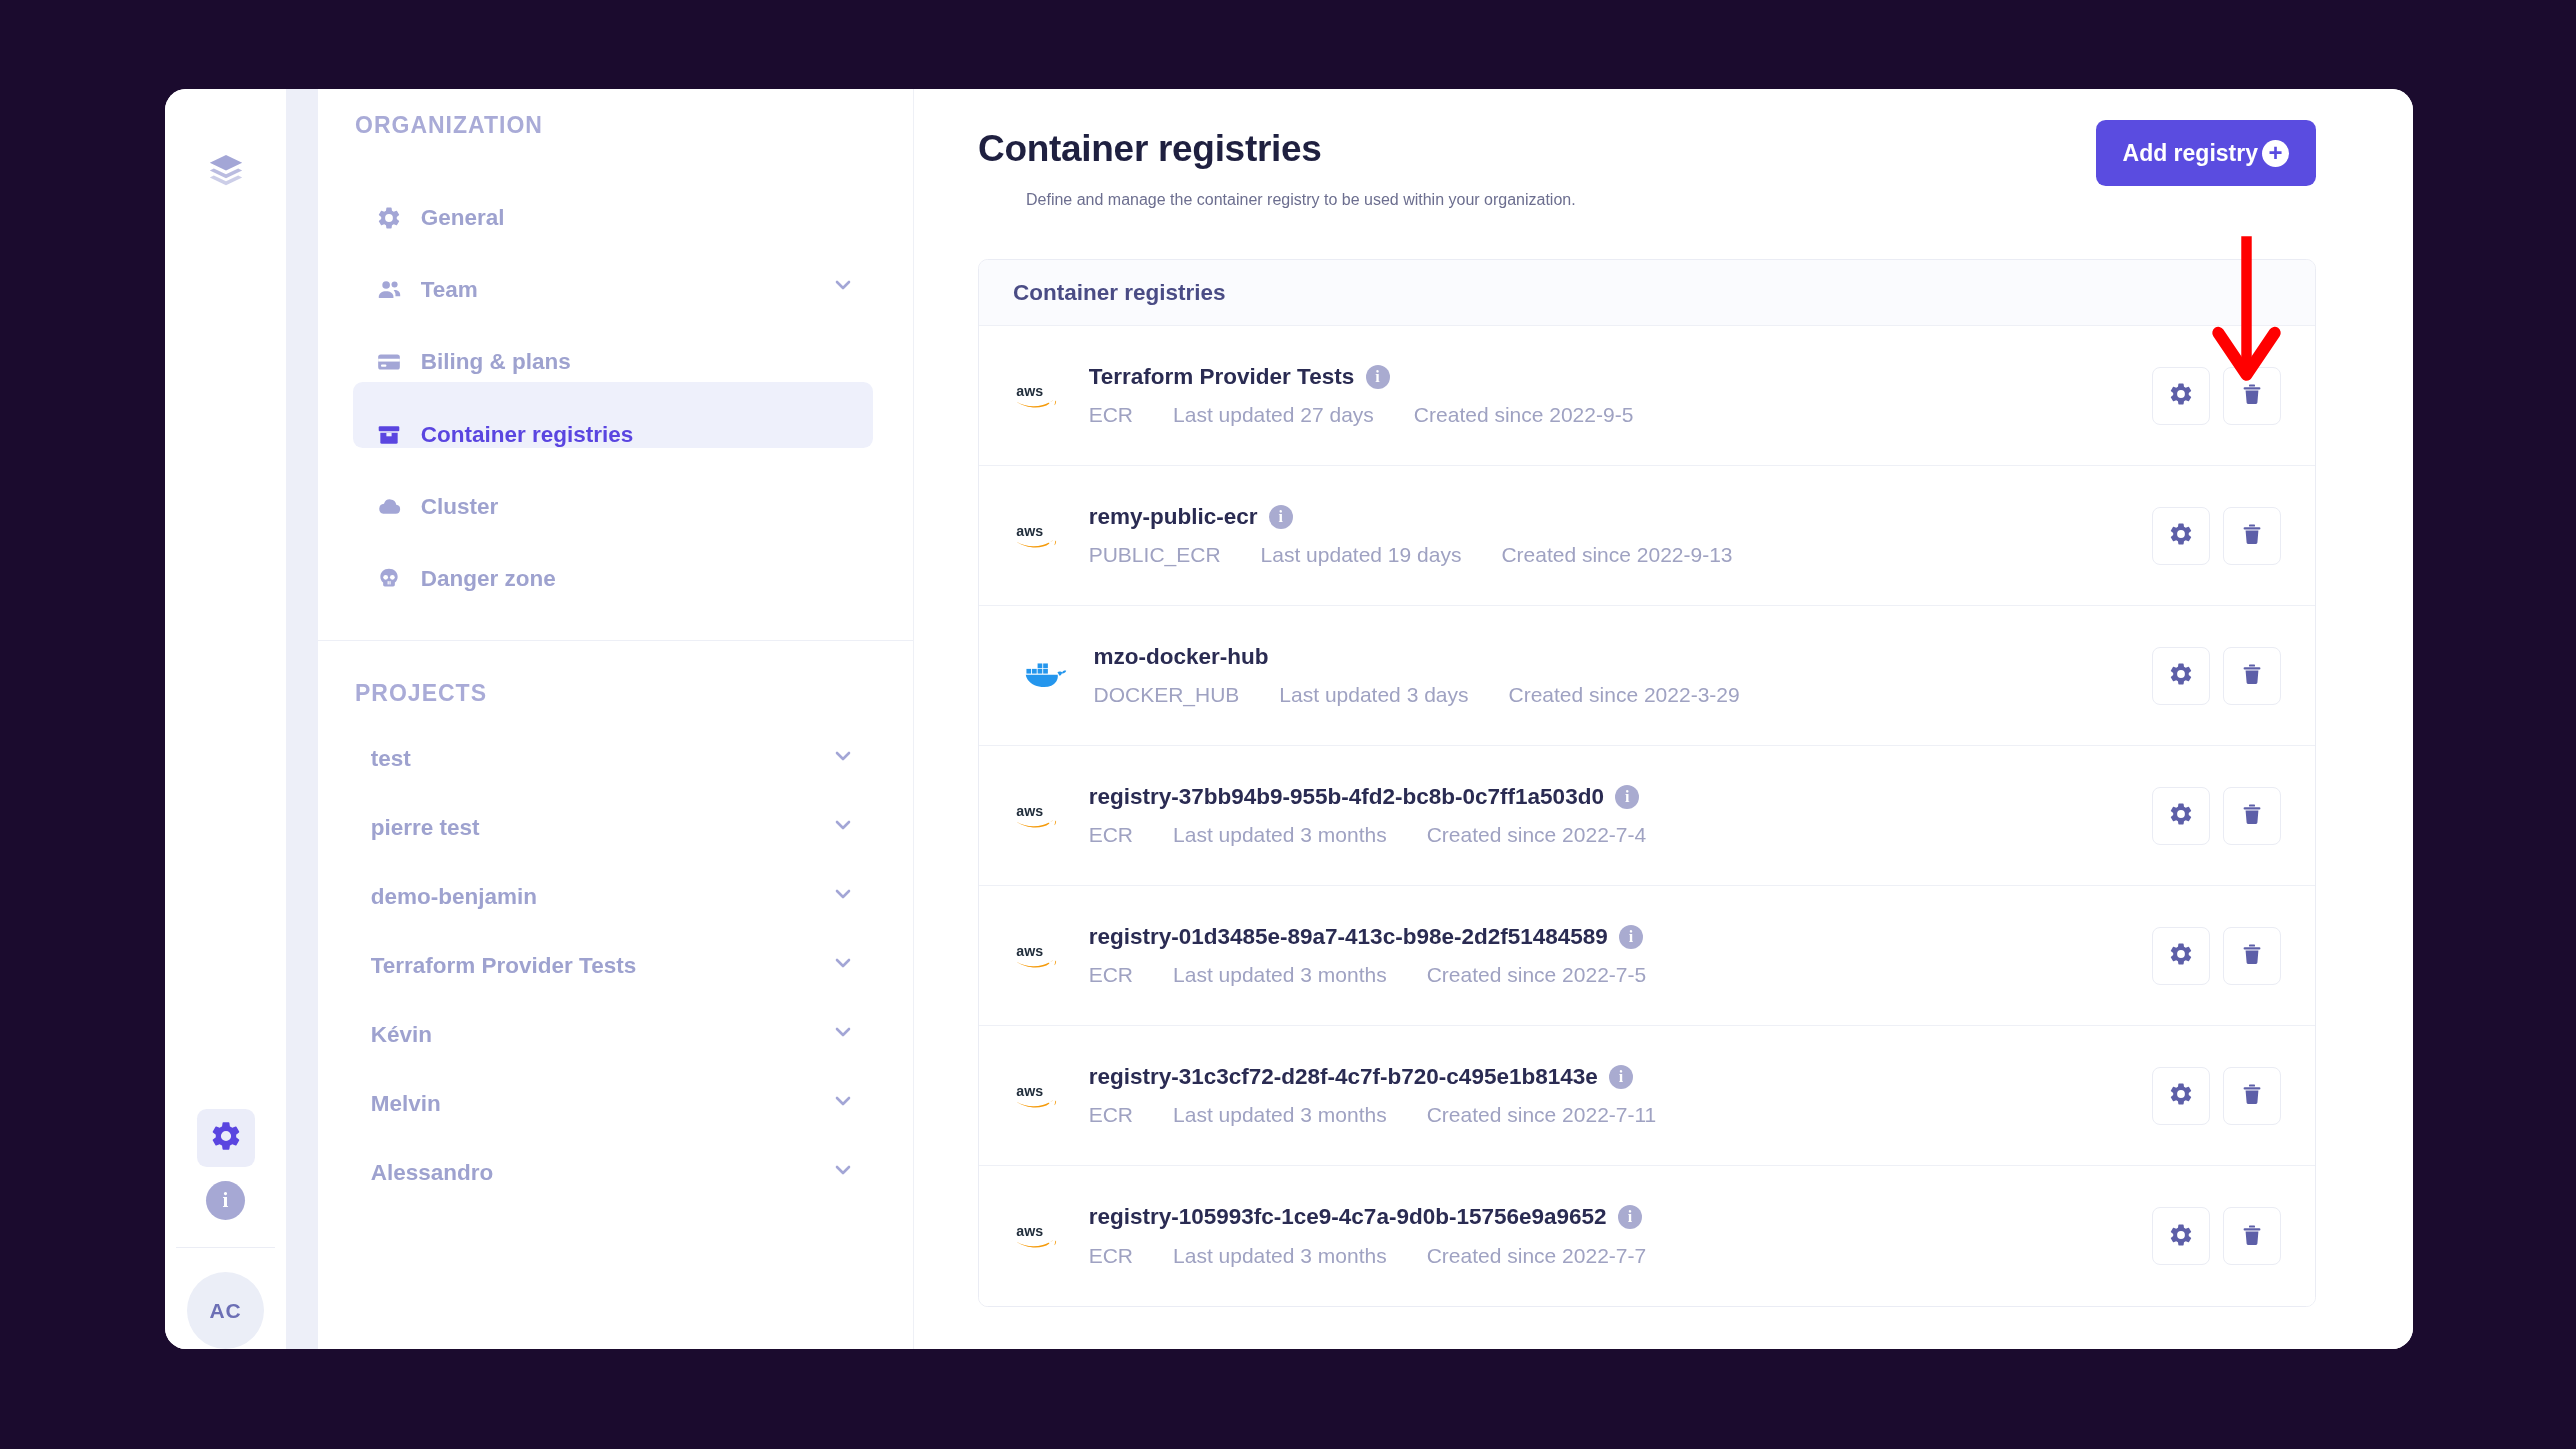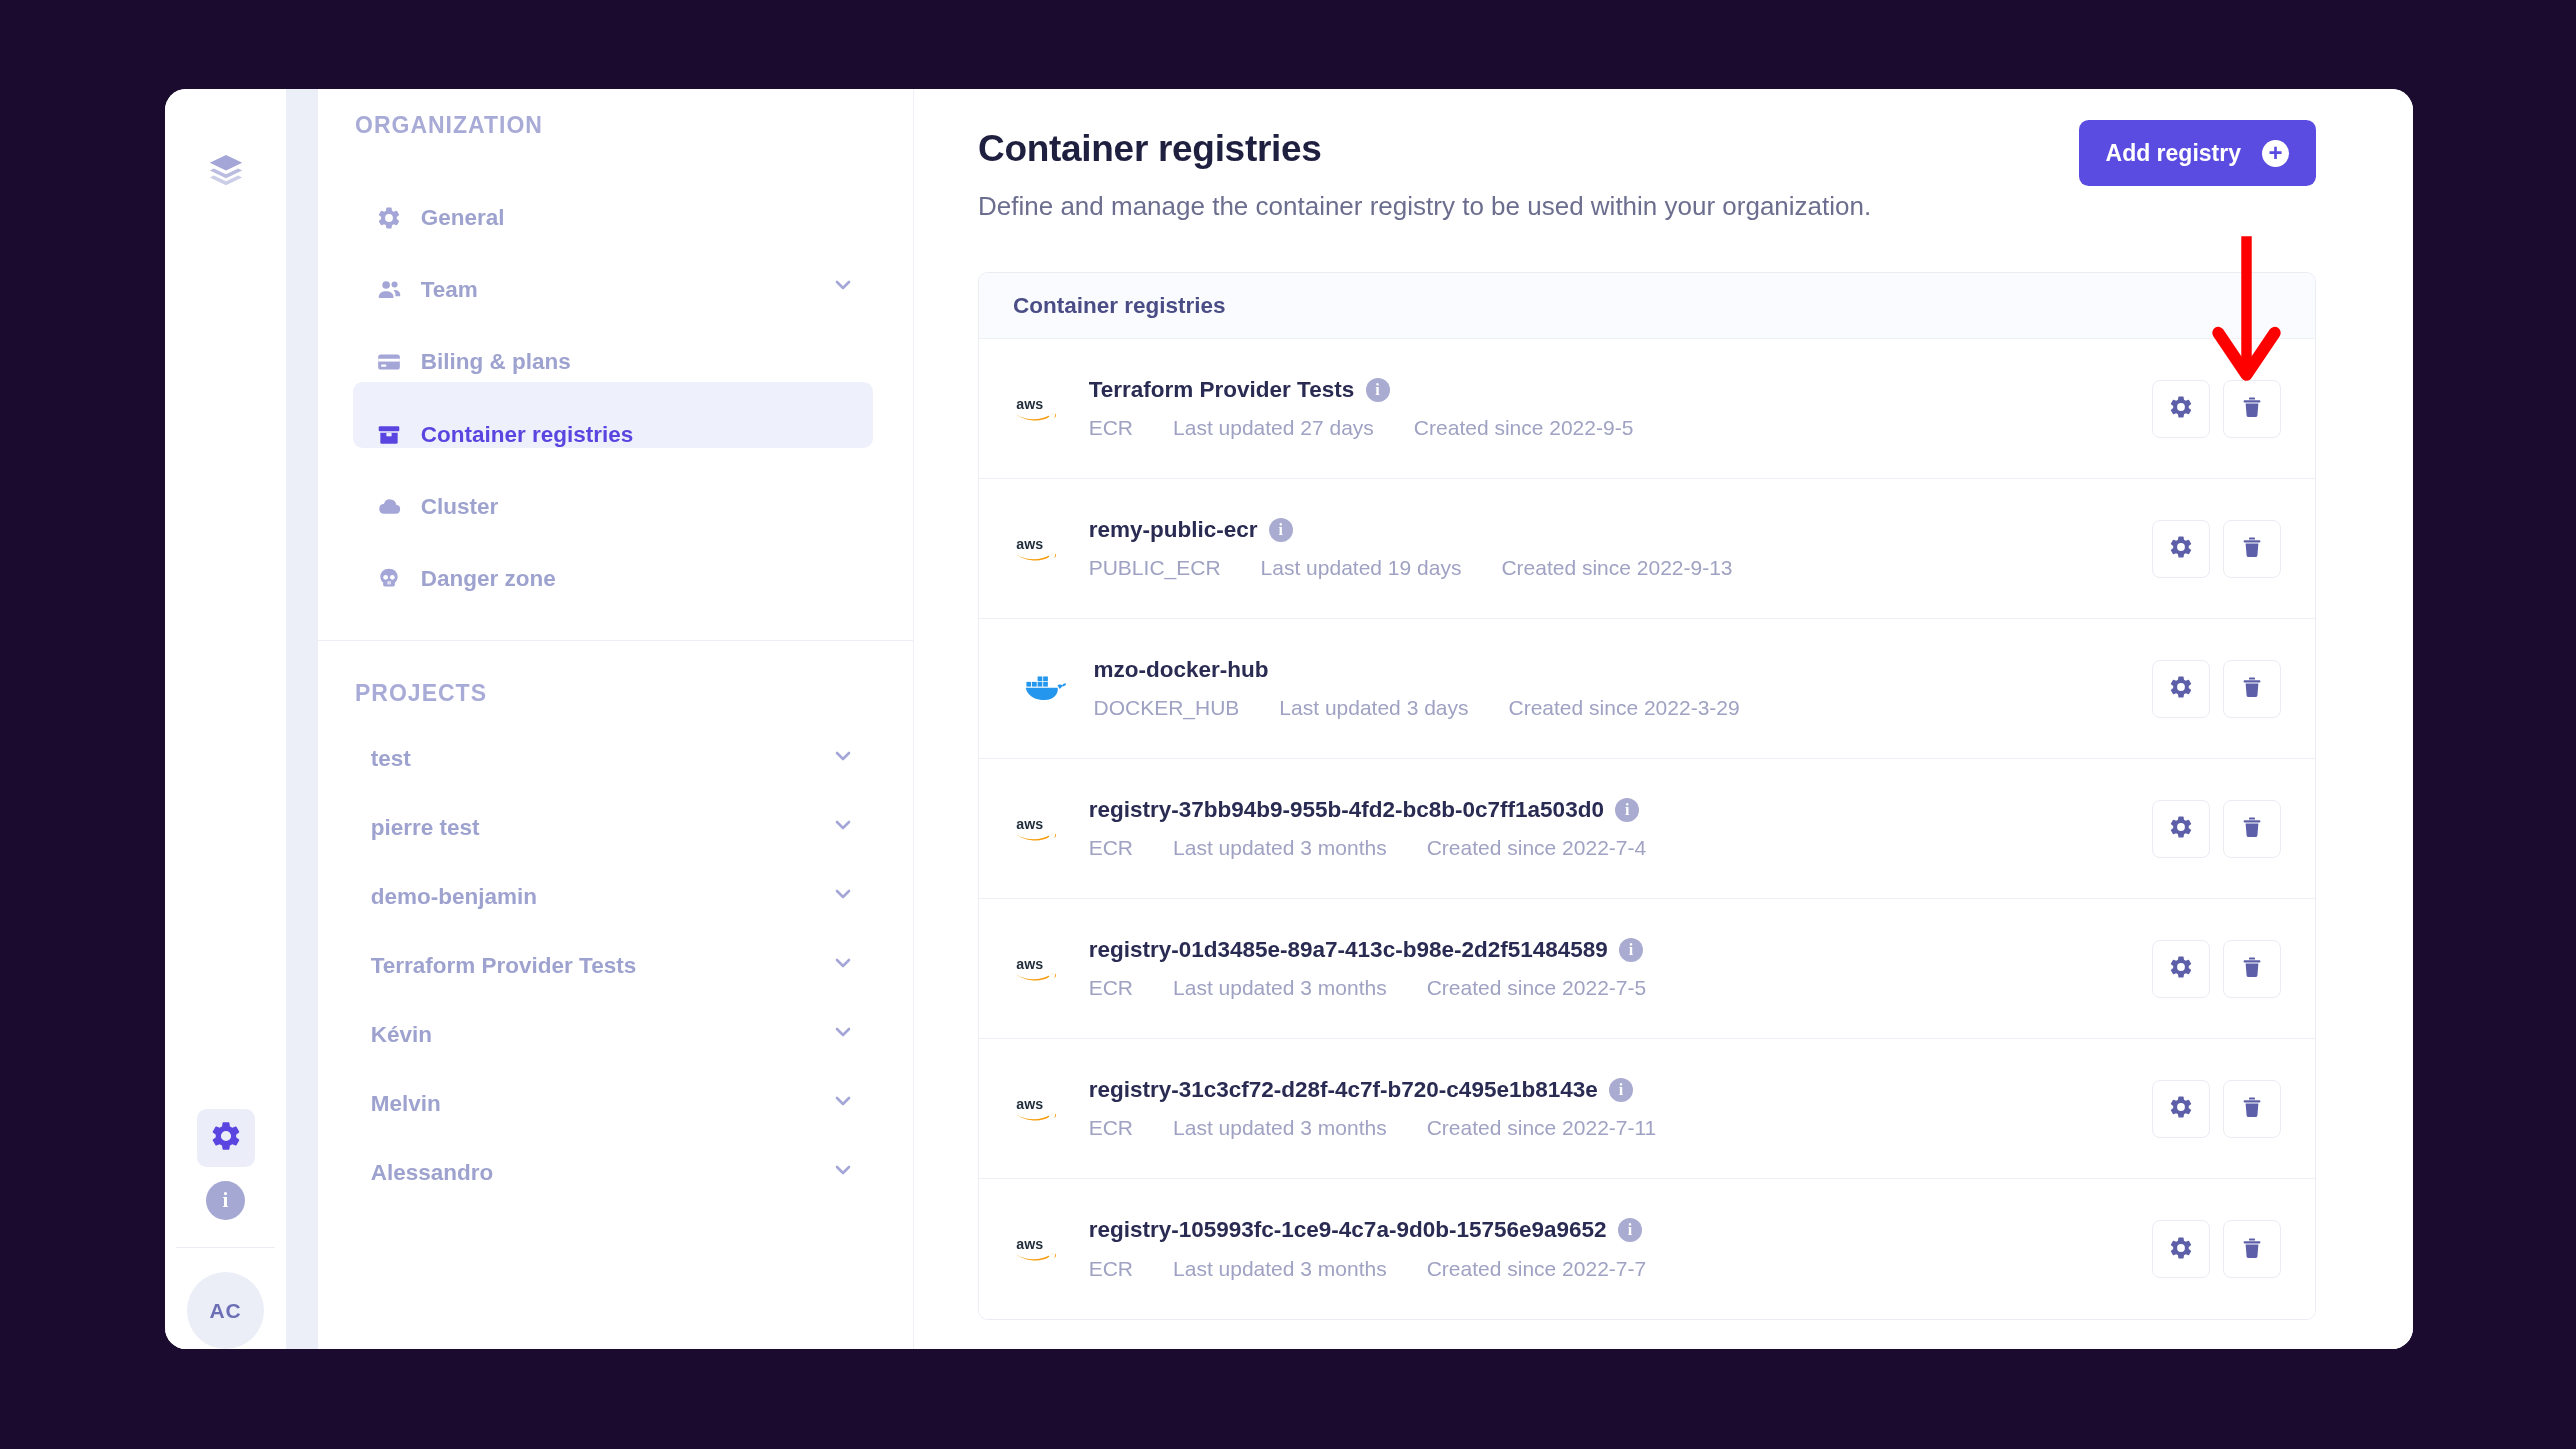--- a/index.html
+++ b/index.html
@@ -129,34 +129,35 @@
     overflow: hidden;
   }
   #page-title {
     font-size: 37px;
     font-weight: bold;
     color: #1F2040;
     letter-spacing: -0.3px;
   }
   #page-subtitle {
     margin-top: 21px;
-    font-size: 26px;
+    font-size: 16px;
     color: #6C6E8F;
+    margin-left: 48px;
   }
   #add-registry-btn {
     position: absolute;
     right: 97px; top: 31px;
     height: 66px;
     padding: 0 27px;
     background: #5A4CE0;
     border: none; border-radius: 9.7px;
     color: #ffffff;
     font-size: 23px;
     font-weight: bold;
-    display: flex; align-items: center; gap: 21px;
+    display: flex; align-items: center; gap: 4px;
     cursor: pointer;
     font-family: "Liberation Sans", sans-serif;
   }
   .plus-circle {
     width: 27px; height: 27px; border-radius: 50%;
     background: #ffffff;
     display: flex; align-items: center; justify-content: center;
     color: #5A4CE0; font-size: 24px; font-weight: bold;
     line-height: 1;
   }

